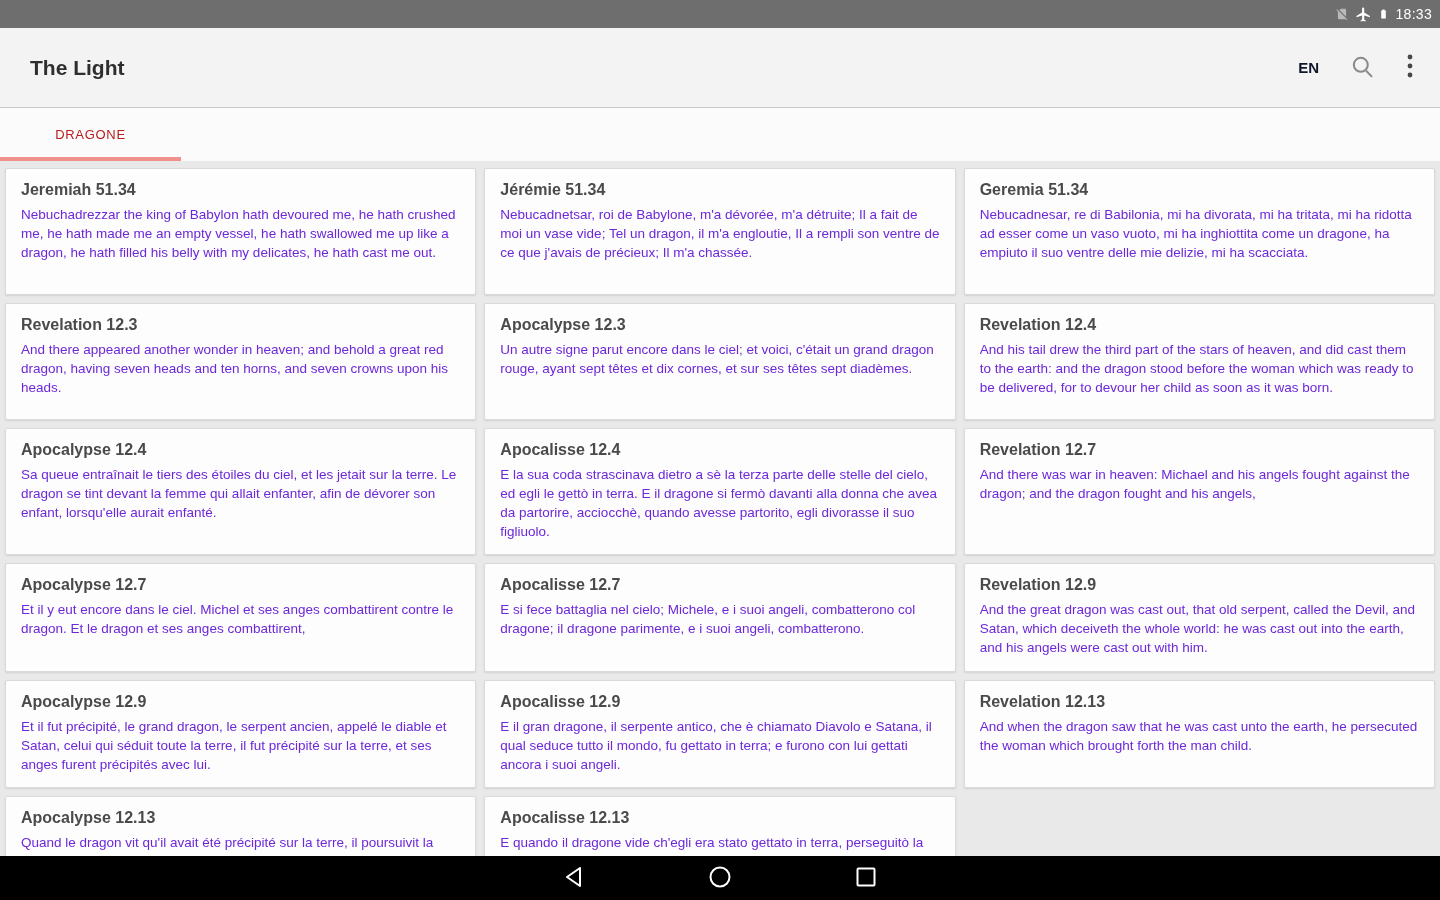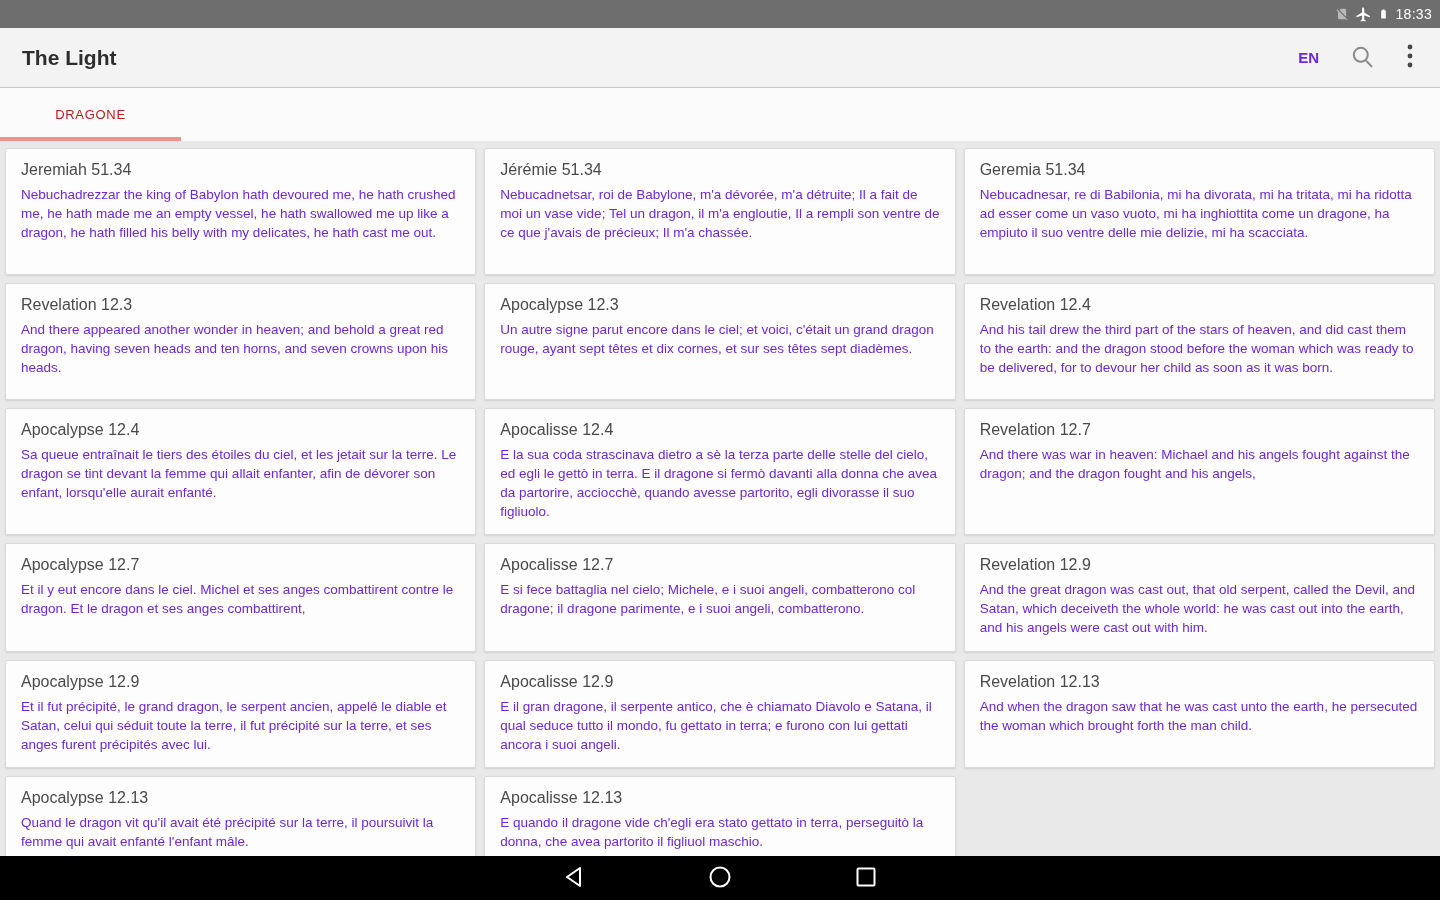--- a/index.html
+++ b/index.html
@@ -15,30 +15,30 @@
   .status-bar {
     height: 28px; background: #6e6e6e;
     display: flex; align-items: center; justify-content: flex-end;
     padding-right: 8px; gap: 6px;
   }
   .status-bar svg { display: block; }
   .status-time { color: #ffffff; font-size: 14px; font-weight: normal; letter-spacing: 0.3px; }
 
   
   .app-bar {
-    height: 60px; background: #f3f3f3;
+    height: 80px; background: #f3f3f3;
     border-bottom: 1px solid #c9c9c9;
     display: flex; align-items: center;
-    padding: 0 26px 0 22px;
+    padding: 0 26px 0 30px;
   }
   .app-title { font-size: 21px; font-weight: bold; color: #2e2e2e; }
   .app-bar-actions { margin-left: auto; display: flex; align-items: center; gap: 30px; }
   .lang-btn {
     background: none; border: none; font-family: inherit;
-    font-size: 15px; font-weight: bold; color: #6d28d9; cursor: pointer;
+    font-size: 15px; font-weight: bold; color: #0f172a; cursor: pointer;
   }
   .icon-btn { background: none; border: none; cursor: pointer; padding: 0; display: flex; align-items: center; }
 
   
   .tab-bar { height: 53px; background: #fbfbfb; display: flex; }
   .tab {
     width: 181px; height: 100%; position: relative;
     display: flex; align-items: center; justify-content: center;
     cursor: pointer;
   }
@@ -61,21 +61,21 @@
   }
   .card {
     background: #fdfdfd;
     border: 1px solid #dadada;
     box-shadow: 0 1px 2px rgba(0,0,0,0.10);
     border-radius: 2px;
     padding: 12px 15px;
     overflow: hidden;
     cursor: pointer;
   }
-  .card-title { font-size: 16px; font-weight: normal; color: #4a4a4a; margin-bottom: 6px; }
+  .card-title { font-size: 16px; font-weight: bold; color: #4a4a4a; margin-bottom: 6px; }
   .card-text { font-size: 13.5px; color: #6d28d9; line-height: 19px; }
 
   
   .nav-bar {
     position: absolute; left: 0; bottom: 0; width: 1440px; height: 44px;
     background: #000000; z-index: 10;
     display: flex; align-items: center; justify-content: center; gap: 120px;
   }
   .nav-btn { background: none; border: none; cursor: pointer; padding: 0; display: flex; align-items: center; justify-content: center; width: 26px; height: 26px; }
 </style>

